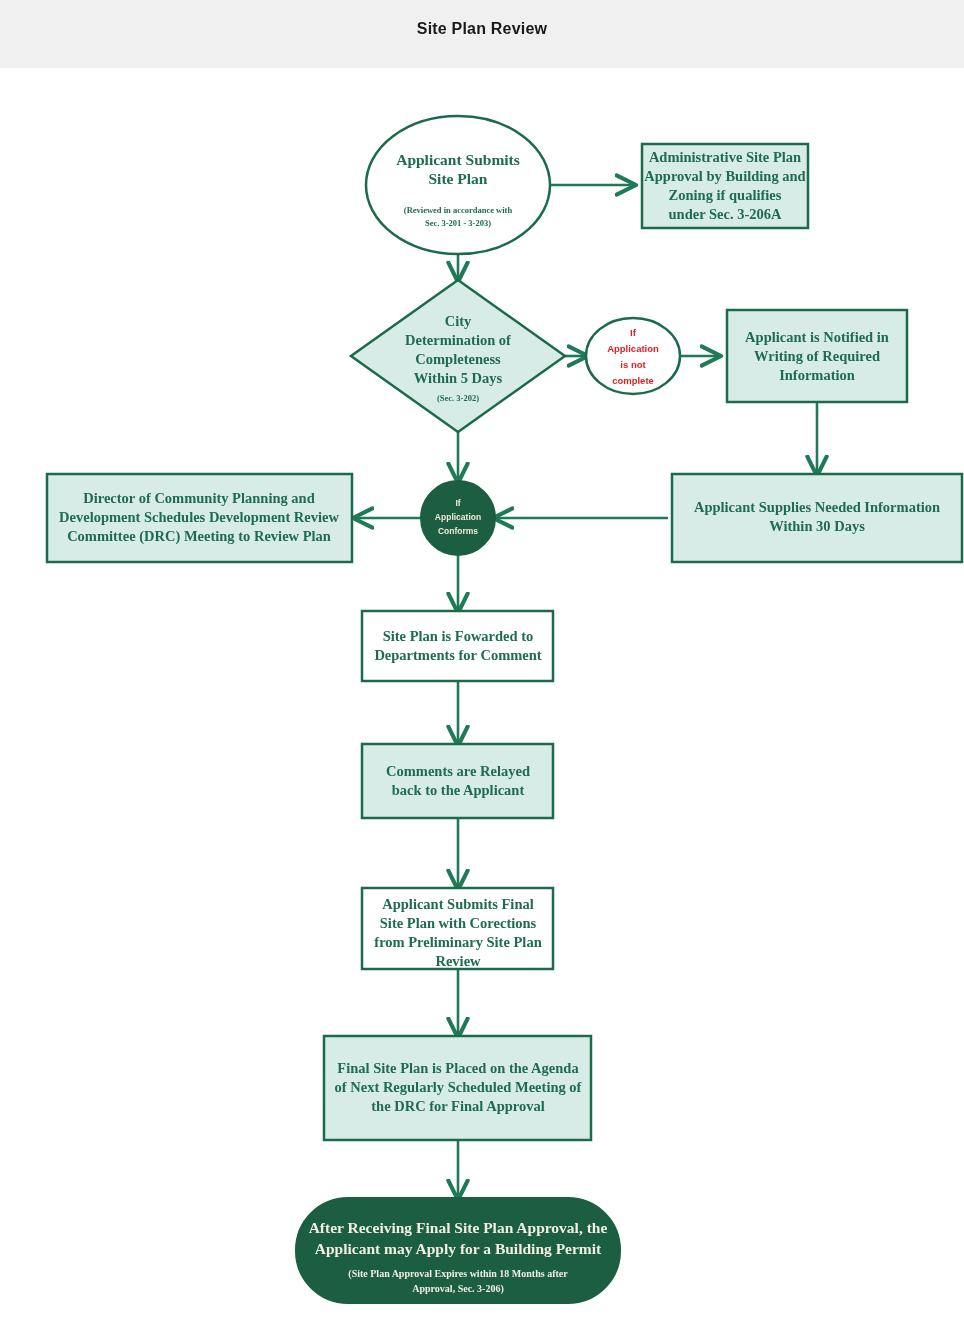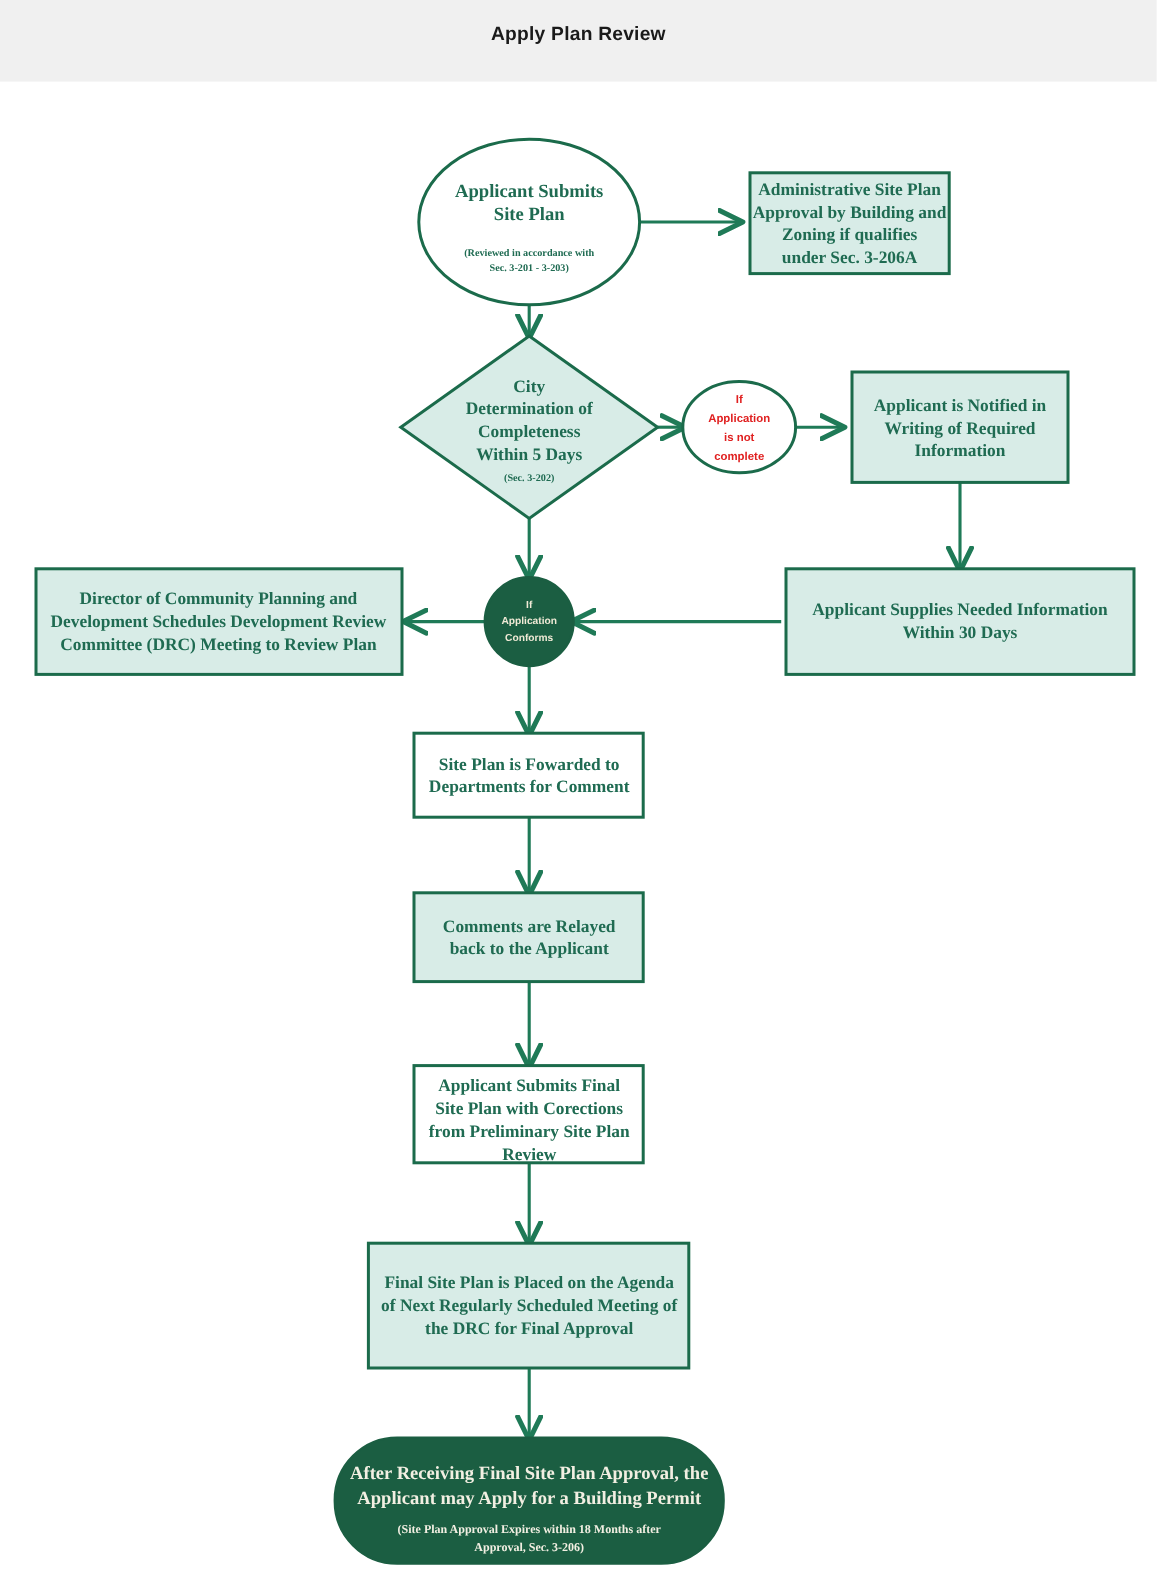--- a/index.html
+++ b/index.html
@@ -32,20 +32,21 @@
     font-weight: bold;
     font-size: 16px;
     color: #1a1a1a;
     letter-spacing: 0.2px;
   }
   #chart-area {
     position: absolute;
     left: 0; top: 68px;
     width: 849px;
     height: 1261px;
+    padding-left: 17px;
   }
   svg#flow {
     display: block;
     width: 964px;
     height: 1261px;
   }
   .node-label {
     font-family: "Liberation Serif", serif;
     text-anchor: middle;
     dominant-baseline: middle;
@@ -105,21 +106,21 @@
   .edge {
     stroke: #1f7a57;
     stroke-width: 2.6;
     fill: none;
   }
 </style>
 </head>
 <body>
 
 <div id="header-band"></div>
-<div id="page-title">Apply Plan Review</div>
+<div id="page-title">Site Plan Review</div>
 
 <div id="chart-area">
 <svg id="flow" viewBox="0 0 964 1261" xmlns="http://www.w3.org/2000/svg">
   <defs>
     <marker id="arrow" markerWidth="9" markerHeight="9" refX="7.2" refY="4.5" orient="auto" markerUnits="strokeWidth">
       <path d="M0.5,0.8 L8,4.5 L0.5,8.2" fill="none" stroke="#1f7a57" stroke-width="1.6" stroke-linecap="round" stroke-linejoin="round"></path>
     </marker>
   </defs>
 
   <g>

